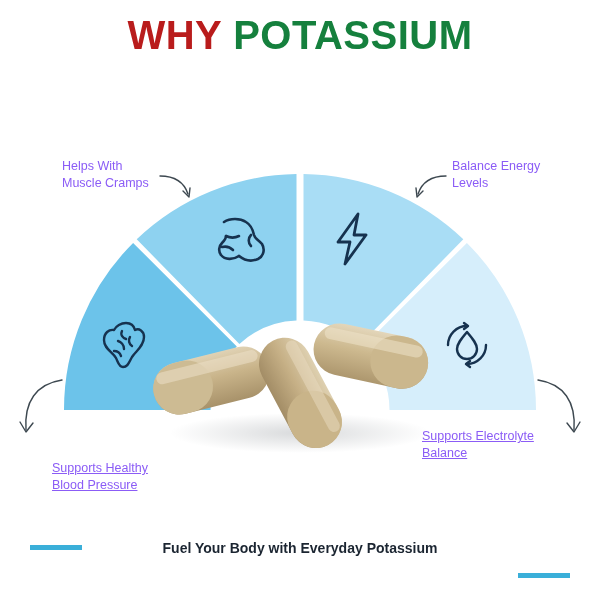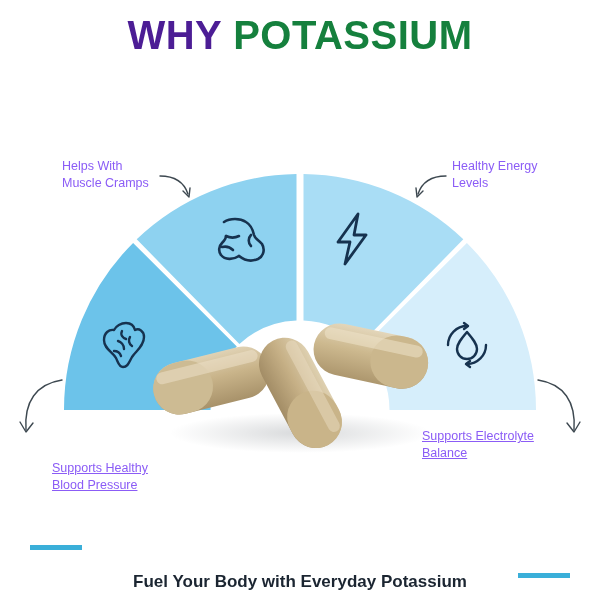--- a/index.html
+++ b/index.html
@@ -23,21 +23,21 @@
     width: 600px;
     text-align: center;
     line-height: 1.05;
   }
   .title-line {
     font-weight: 800;
     font-size: 40px;
     letter-spacing: 0.5px;
   }
   .title-line-1 { margin-bottom: 2px; }
-  .t-blue { color: #4c1d95; margin-top: 34px; }
+  .t-blue { color: #b91c1c; margin-top: 34px; }
   .t-dark { color: #15803d; }
 
   
   #arc-wrap {
     position: absolute;
     left: 60px;
     top: 140px;
     width: 480px;
     height: 290px;
   }
@@ -85,24 +85,24 @@
     position: absolute;
     left: 518px;
     top: 573px;
     width: 52px;
     height: 5px;
     background: #3aafd9;
   }
   #footer-text {
     position: absolute;
     left: 0;
-    top: 572px;
+    top: 540px;
     width: 600px;
     text-align: center;
-    font-size: 17px;
+    font-size: 14px;
     font-weight: 700;
     color: #1b2531;
   }
 </style>
 </head>
 <body>
 
 <div id="title-block">
   <div class="title-line title-line-1">
     <span class="t-blue">WHY </span><span class="t-dark">POTASSIUM</span>
@@ -223,21 +223,21 @@
   </svg>
 </div>
 
 <div class="callout" id="callout-muscle">Helps With
 Muscle Cramps</div>
 <svg class="arrow-svg" style="left:158px; top:172px;" width="40" height="32" viewBox="0 0 40 32" fill="none" stroke="#3d4850" stroke-width="1.4" stroke-linecap="round" stroke-linejoin="round">
   <path d="M2 4 C 16 4, 26 10, 30 22"></path>
   <path d="M25 19 L31 25 L32 16"></path>
 </svg>
 
-<div class="callout" id="callout-energy">Healthy Energy
+<div class="callout" id="callout-energy">Balance Energy
 Levels</div>
 <svg class="arrow-svg" style="left:406px; top:172px;" width="42" height="32" viewBox="0 0 42 32" fill="none" stroke="#3d4850" stroke-width="1.4" stroke-linecap="round" stroke-linejoin="round">
   <path d="M40 4 C 26 4, 16 10, 12 22"></path>
   <path d="M17 19 L11 25 L10 16"></path>
 </svg>
 
 <div class="callout" id="callout-bp">Supports Healthy
 Blood Pressure</div>
 <svg class="arrow-svg" style="left:18px; top:378px;" width="48" height="62" viewBox="0 0 48 62" fill="none" stroke="#3d4850" stroke-width="1.4" stroke-linecap="round" stroke-linejoin="round">
   <path d="M44 2 C 18 6, 6 24, 8 52"></path>

